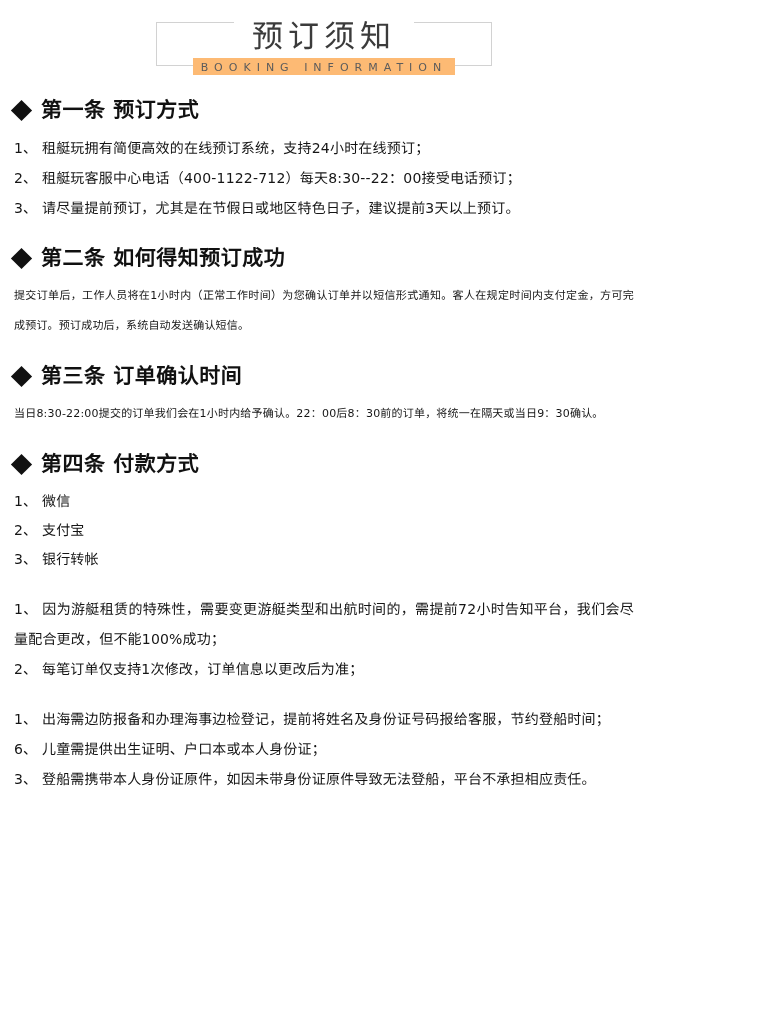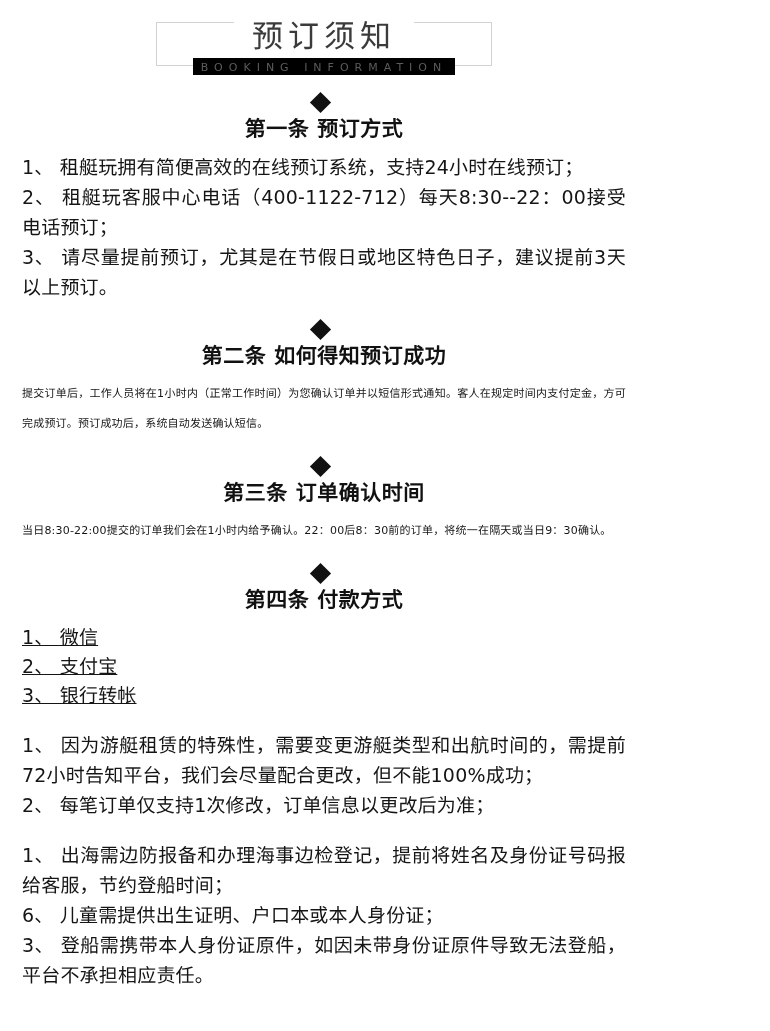--- a/index.html
+++ b/index.html
@@ -11,21 +11,21 @@
     width: 770px;
     height: 1031px;
     font-family: "DejaVu Sans", "Liberation Sans", sans-serif;
     color: #1a1a1a;
     overflow: hidden;
   }
   .page {
     width: 648px;
     height: 1031px;
     box-sizing: border-box;
-    padding: 0 22px;
+    padding: 0 14px;
     position: relative;
   }
 
   
   .header {
     padding-top: 16px;
     text-align: center;
     position: relative;
   }
   .header-title {
@@ -62,38 +62,37 @@
     line-height: 14px;
     margin-top: 3px;
     position: relative;
     z-index: 2;
     display: block;
   }
   .header-sub-wrap {
     position: relative;
     z-index: 2;
     display: inline-block;
-    background: #000000;
+    background: #fdba74;
     padding: 0 8px;
   }
 
   
   .section {
     margin-top: 20px;
   }
   .sec-title {
     font-size: 21px;
     font-weight: bold;
     color: #111111;
     line-height: 30px;
     display: flex;
     align-items: center;
     gap: 4px;
     letter-spacing: 0.5px;
-    flex-direction: column;
   }
   .diamond-shape {
     width: 15px;
     height: 15px;
     background: #111111;
     transform: rotate(45deg);
     display: inline-block;
     margin-right: 8px;
     flex: 0 0 auto;
   }
@@ -102,29 +101,28 @@
     line-height: 30px;
     color: #151515;
     margin-top: 8px;
     letter-spacing: 0.2px;
     text-align: justify;
   }
   .list {
     margin-top: 8px;
   }
   .list-item {
-    font-size: 19px;
+    font-size: 14px;
     line-height: 30px;
     color: #151515;
     letter-spacing: 0.2px;
     text-align: justify;
   }
   .sec-body-tight .list-item {
     line-height: 29px;
-    text-decoration: underline;
   }
 </style>
 </head>
 <body>
 
 <div class="page">
 
   <div class="header">
     <div class="header-rule-box"></div>
     <span class="header-inner">

